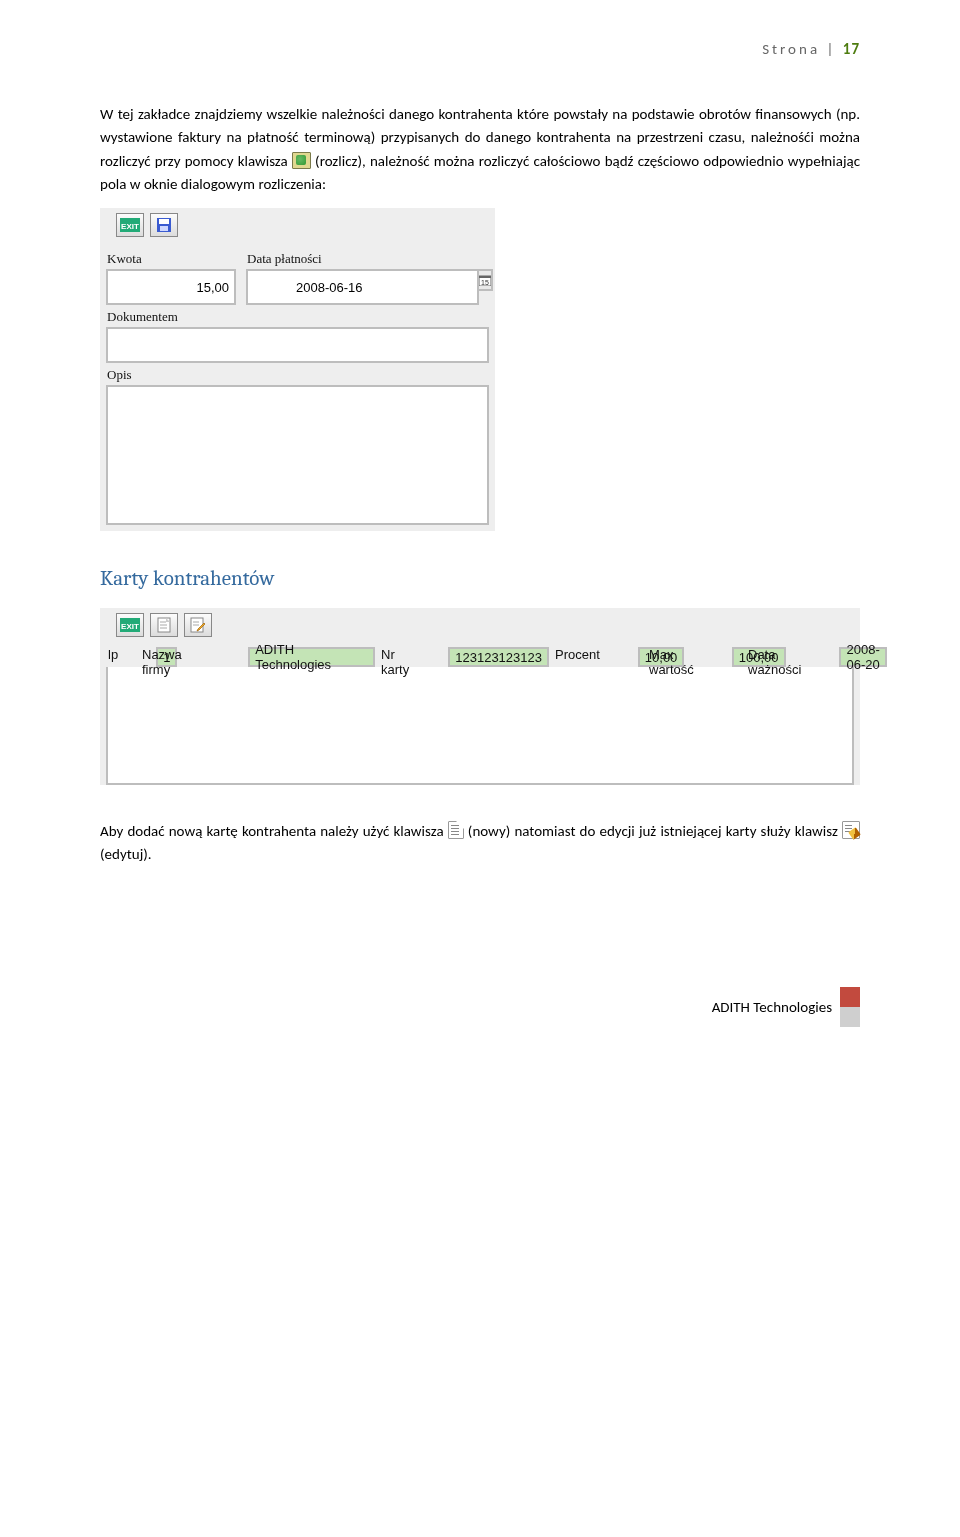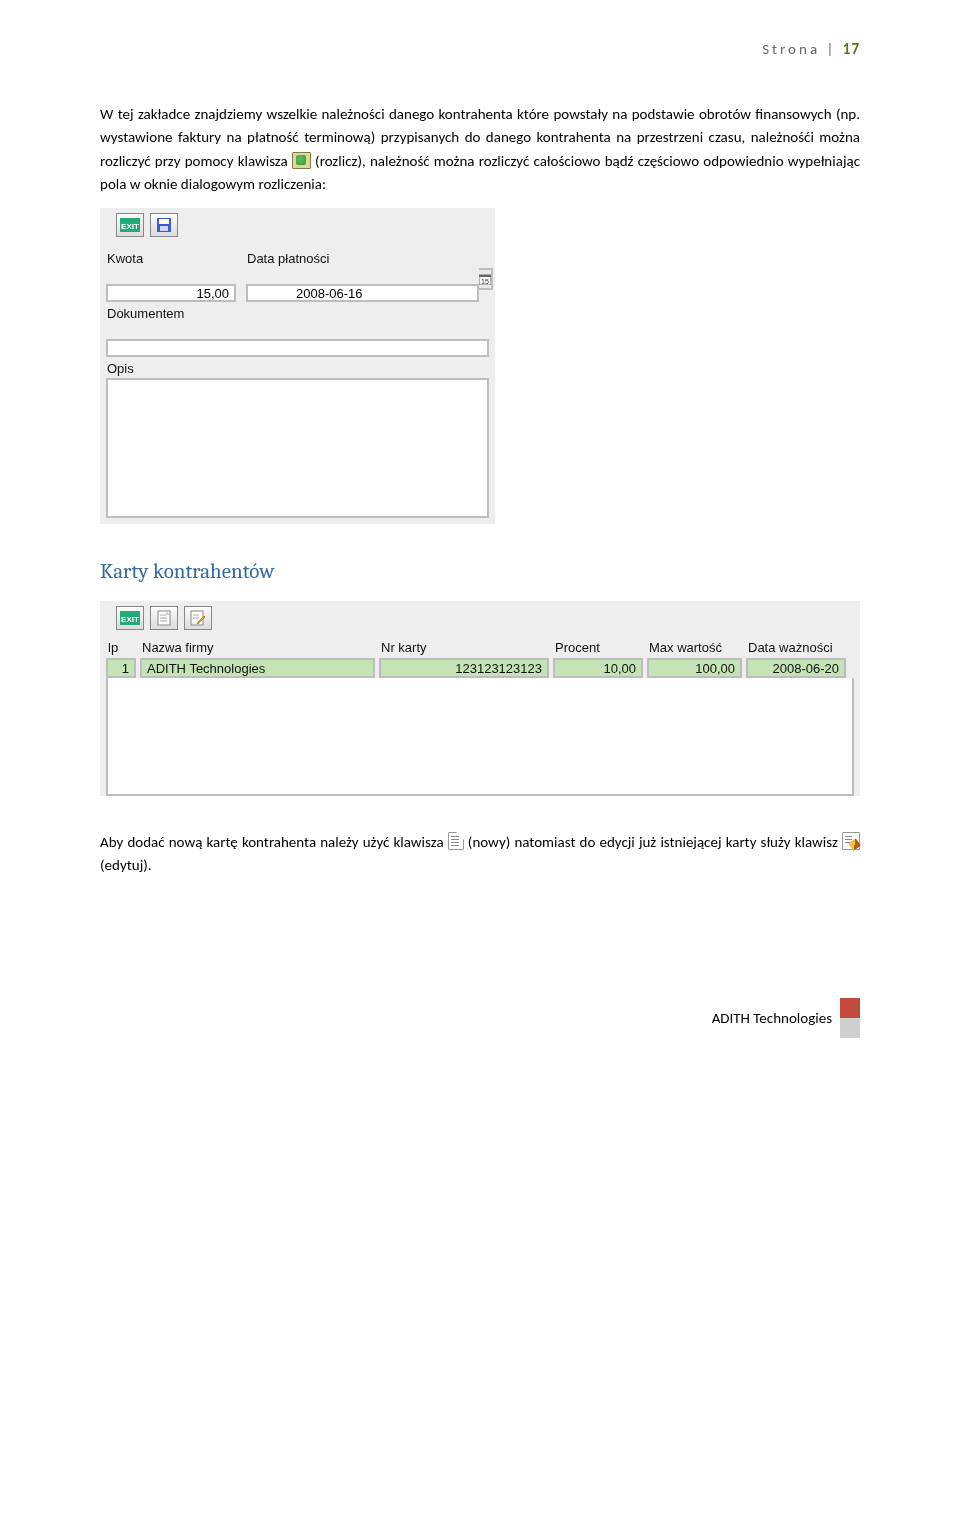--- a/index.html
+++ b/index.html
@@ -103,29 +103,28 @@
     background: linear-gradient(#fcfcfc, #dcdcdc);
     display: flex; align-items: center; justify-content: center;
     font-size: 10px;
     cursor: pointer;
   }
   .tbtn svg { display: block; }
 
   .form-area { padding: 0 6px 6px 6px; }
   .row { display: flex; gap: 10px; }
   .field { display: flex; flex-direction: column; }
-  .flbl { font-size: 13px; margin: 4px 0 2px 1px; }
+  .flbl { font-size: 13px; margin: 4px 0 2px 1px; font-family: Liberation Serif, serif; }
   .finp {
-    height: 18px;
+    height: 36px;
     border: 2px solid #bdbdbd;
     background: #fff;
     font-family: inherit;
     font-size: 13px;
     padding: 0 5px;
-    margin-top: 16px;
   }
   .finp.right { text-align: right; }
   .date-wrap { display: flex; }
   .date-btn {
     width: 24px; height: 22px;
     border: 2px solid #bdbdbd; border-left: none;
     background: #eaeaea;
     display:flex; align-items:center; justify-content:center;
     font-size: 10px; cursor: pointer;
   }
@@ -145,21 +144,21 @@
     font-size: 21px;
     font-weight: normal;
     margin: 5px 0 18px 0;
   }
   
 
   .cols {
     display:flex; padding: 0 6px;
     gap: 4px;
   }
-  .col { display:flex; flex-direction:column; }
+  .col { display:flex; flex-direction:row;gap:38px; }
   .col .h {
     font-size:13px; height:18px; padding-left:2px;
   }
   .col .c {
     height: 20px;
     border: 2px solid #bdbdbd;
     border-top: 2px solid #bdbdbd;
     background: #c4e4b6;
     font-size: 13px;
     padding: 0 5px;

